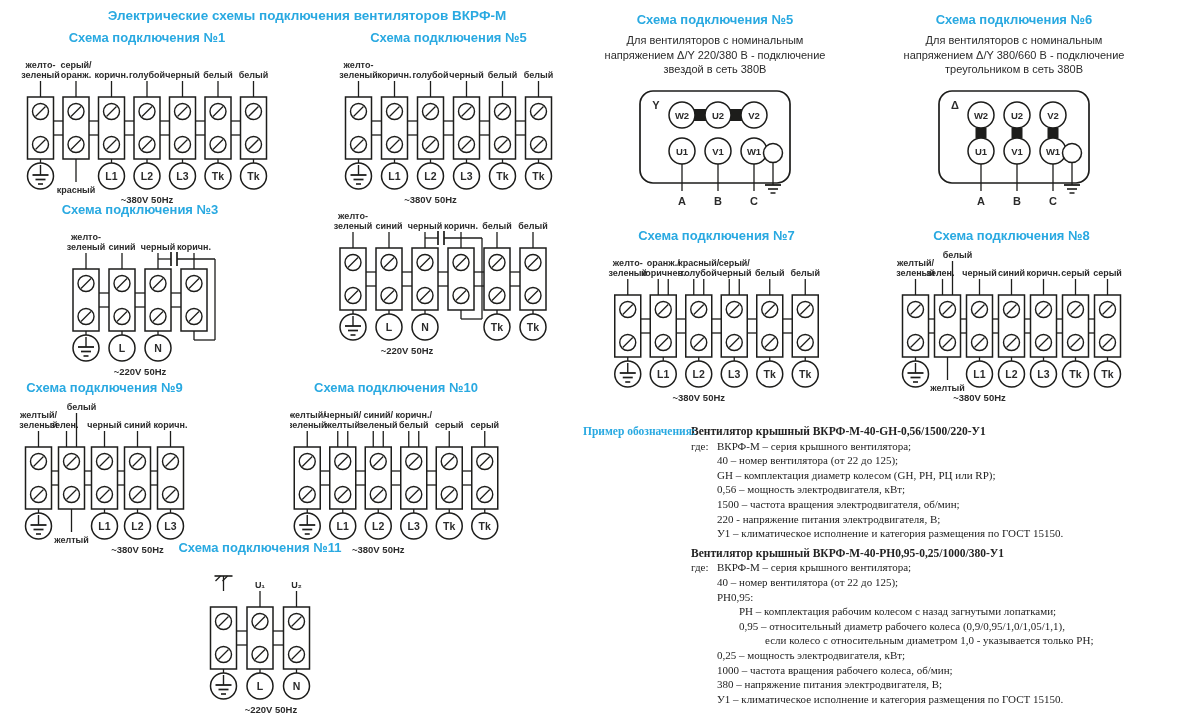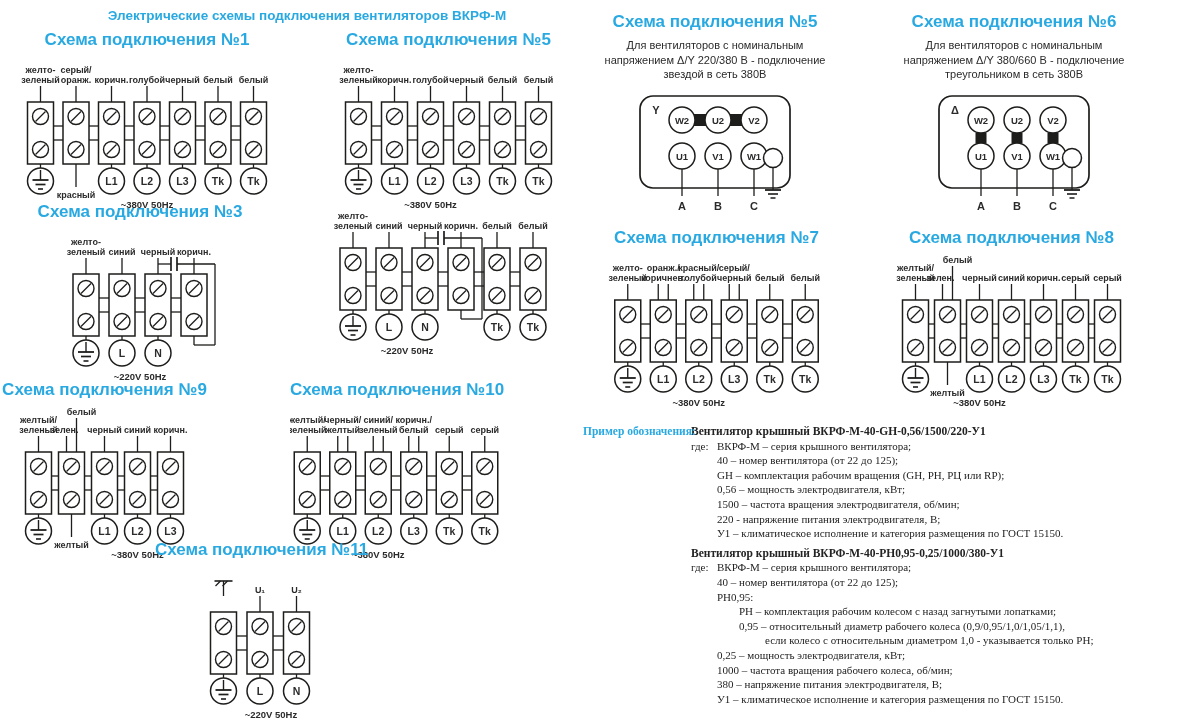--- a/index.html
+++ b/index.html
@@ -1,21 +1,21 @@
 <!DOCTYPE html>
 <html><head>
 <meta charset="utf-8">
 <style>
   * { margin:0; padding:0; box-sizing:border-box; }
   html,body { background:#fff; }
   body { font-family:"Liberation Sans", sans-serif; }
   #page { position:relative; width:1184px; height:724px; background:#fff; overflow:hidden; }
   .main-title { position:absolute; font-size:13.5px; font-weight:bold; color:#29a9e1; text-align:center; }
   .scheme { position:absolute; }
-  .s-title { font-size:17px; font-weight:bold; color:#29a9e1; text-align:center; margin-bottom:6px; white-space:nowrap; }
+  .s-title { font-size:13px; font-weight:bold; color:#29a9e1; text-align:center; margin-bottom:6px; white-space:nowrap; }
   .subtitle { font-size:11px; color:#2b2b2b; text-align:center; line-height:14.5px; margin-top:2px; }
   .subtitle div { white-space:nowrap; }
   svg { display:block; }
   svg text { font-family:"Liberation Sans", sans-serif; }
   .motor-svg { margin-top:8px; }
   .example { position:absolute; font-size:11px; color:#232323;font-family:Liberation Serif, serif; }
   .ex-block { position:relative; padding-left:108px; line-height:14.6px; }
   .ex-block + .ex-block { margin-top:5px; }
   .ex-label { position:absolute; left:0; top:0; color:#29a9e1; font-weight:bold; font-size:11.5px; white-space:nowrap; }
   .ex-title { font-weight:bold; font-size:11.5px; white-space:nowrap; }
@@ -942,21 +942,21 @@
 
   <div class="example" style="left:583px;top:424px;width:600px">
     <div class="ex-block">
       <span class="ex-label">Пример обозначения:</span>
       <div class="ex-title">Вентилятор крышный ВКРФ-М-40-GH-0,56/1500/220-У1</div>
       <div class="ex-rows">
         <span class="ex-where">где:</span>
         <div>
             <div class="ex-line">ВКРФ-М – серия крышного вентилятора;</div>
             <div class="ex-line">40 – номер вентилятора (от 22 до 125);</div>
-            <div class="ex-line">GH – комплектация рабочим вращения (GH, PH, РЦ или RP);</div>
+            <div class="ex-line">GH – комплектация диаметр колесом (GH, PH, РЦ или RP);</div>
             <div class="ex-line">0,56 – мощность электродвигателя, кВт;</div>
             <div class="ex-line">1500 – частота вращения электродвигателя, об/мин;</div>
             <div class="ex-line">220 - напряжение питания электродвигателя, В;</div>
             <div class="ex-line">У1 – климатическое исполнение и категория размещения по ГОСТ 15150.</div>
           </div>
       </div>
     </div>
     <div class="ex-block">
       <div class="ex-title">Вентилятор крышный ВКРФ-М-40-РН0,95-0,25/1000/380-У1</div>
       <div class="ex-rows">

